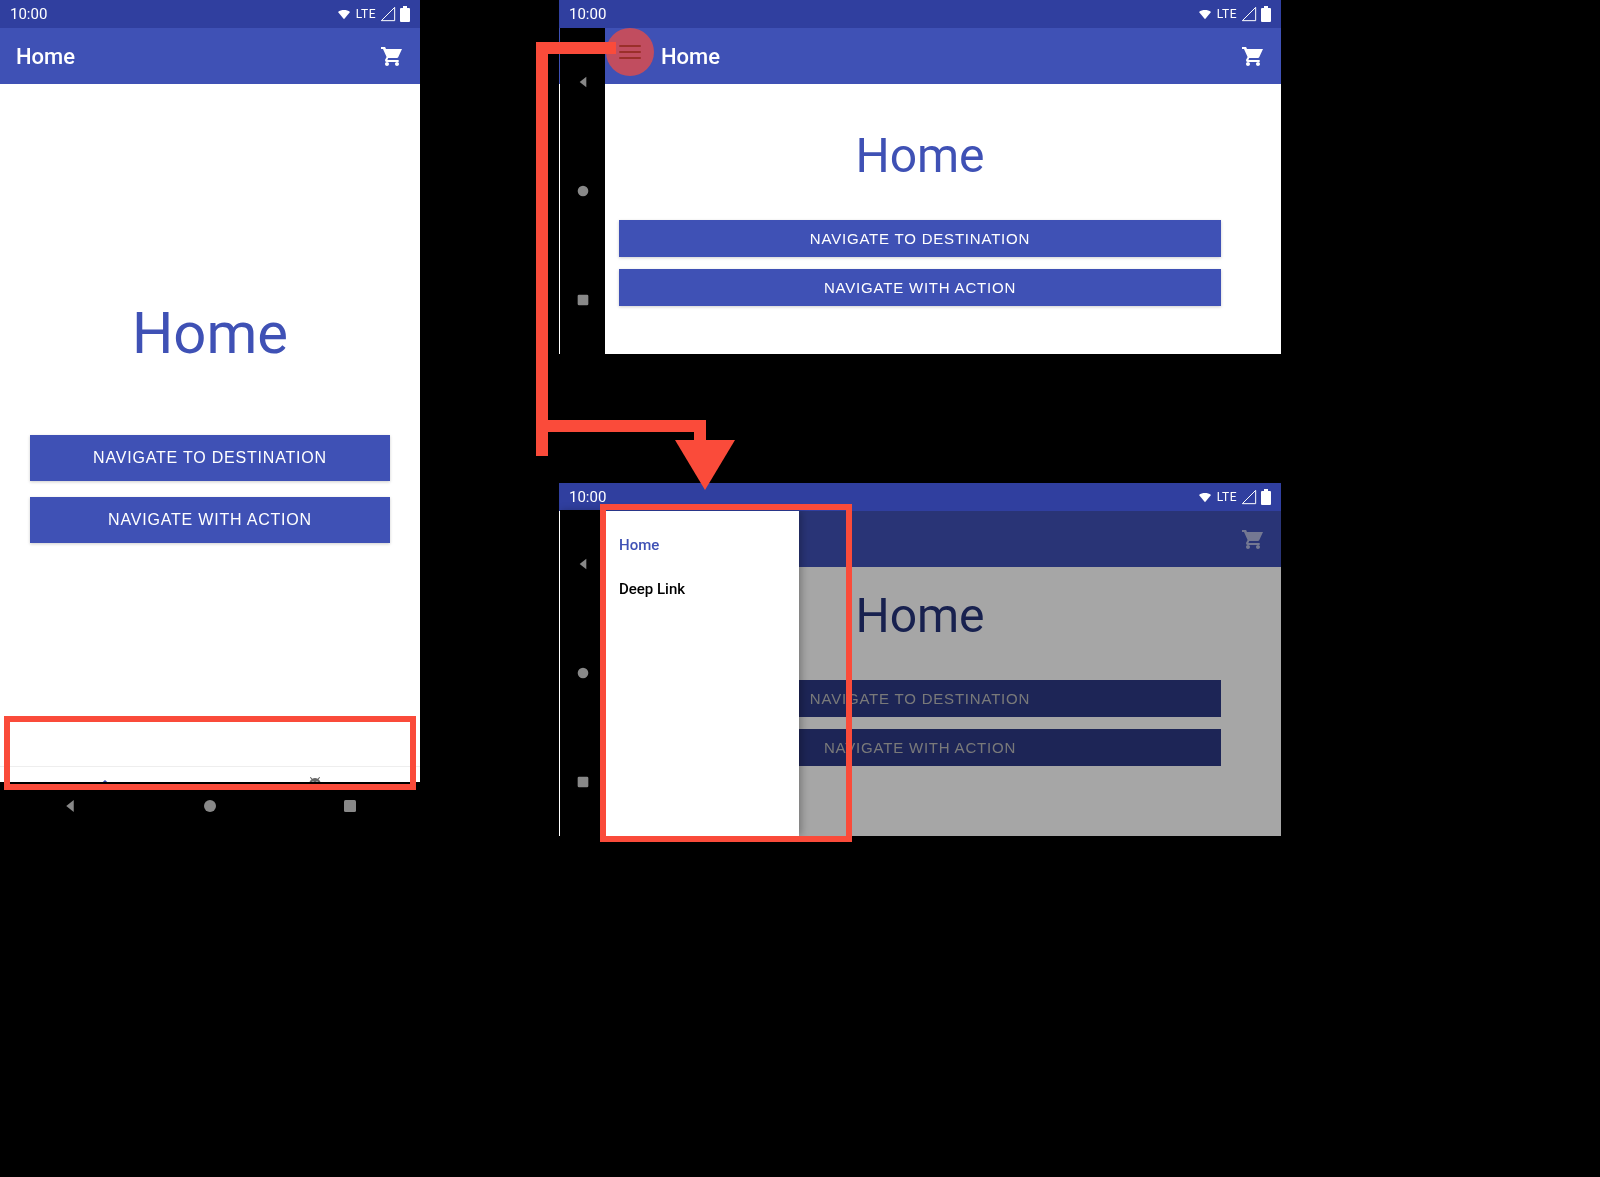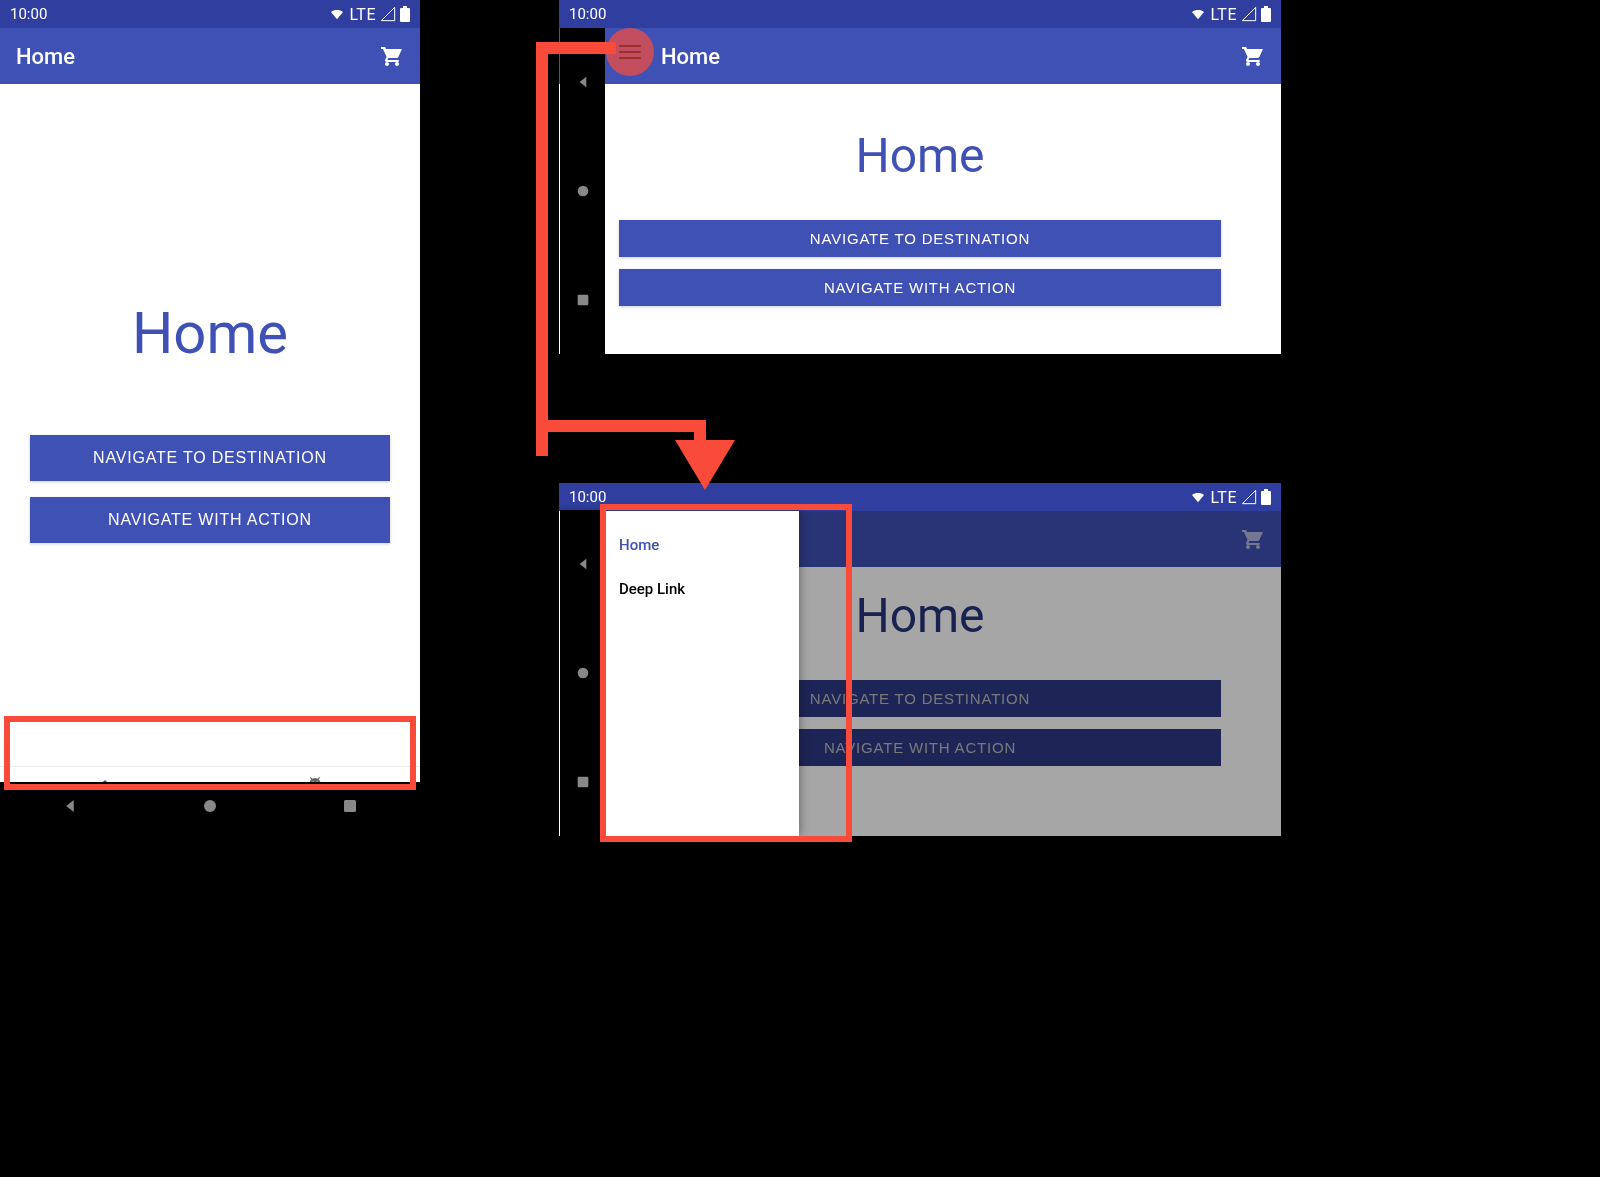--- a/index.html
+++ b/index.html
@@ -243,21 +243,21 @@
 
   
   svg { display: block; }
   .cart-icon { width: 24px; height: 24px; fill: #fff; }
   .cart-icon-dim { width: 24px; height: 24px; fill: rgba(255,255,255,0.6); }
   .home-icon { width: 24px; height: 24px; }
   .android-icon { width: 24px; height: 24px; }
   .wifi-icon { width: 16px; height: 16px; fill: #fff; }
   .tri-icon { width: 16px; height: 16px; fill: none; stroke: #fff; stroke-width: 1.5; }
   .batt-icon { width: 10px; height: 16px; fill: #fff; }
-  .lte { font-size: 16px; letter-spacing: 0.5px; }
+  .lte { font-size: 12px; letter-spacing: 0.5px; }
   .menu-lines { width: 22px; height: 22px; }
   .menu-lines div { height: 2px; background: #9a2f2a; margin: 4px 0; border-radius: 1px; }
 
   .btn-land {
     background: #3f51b5;
     color: #fff;
     text-align: center;
     padding: 10px 0;
     margin: 6px 0;
     font-size: 15px;

